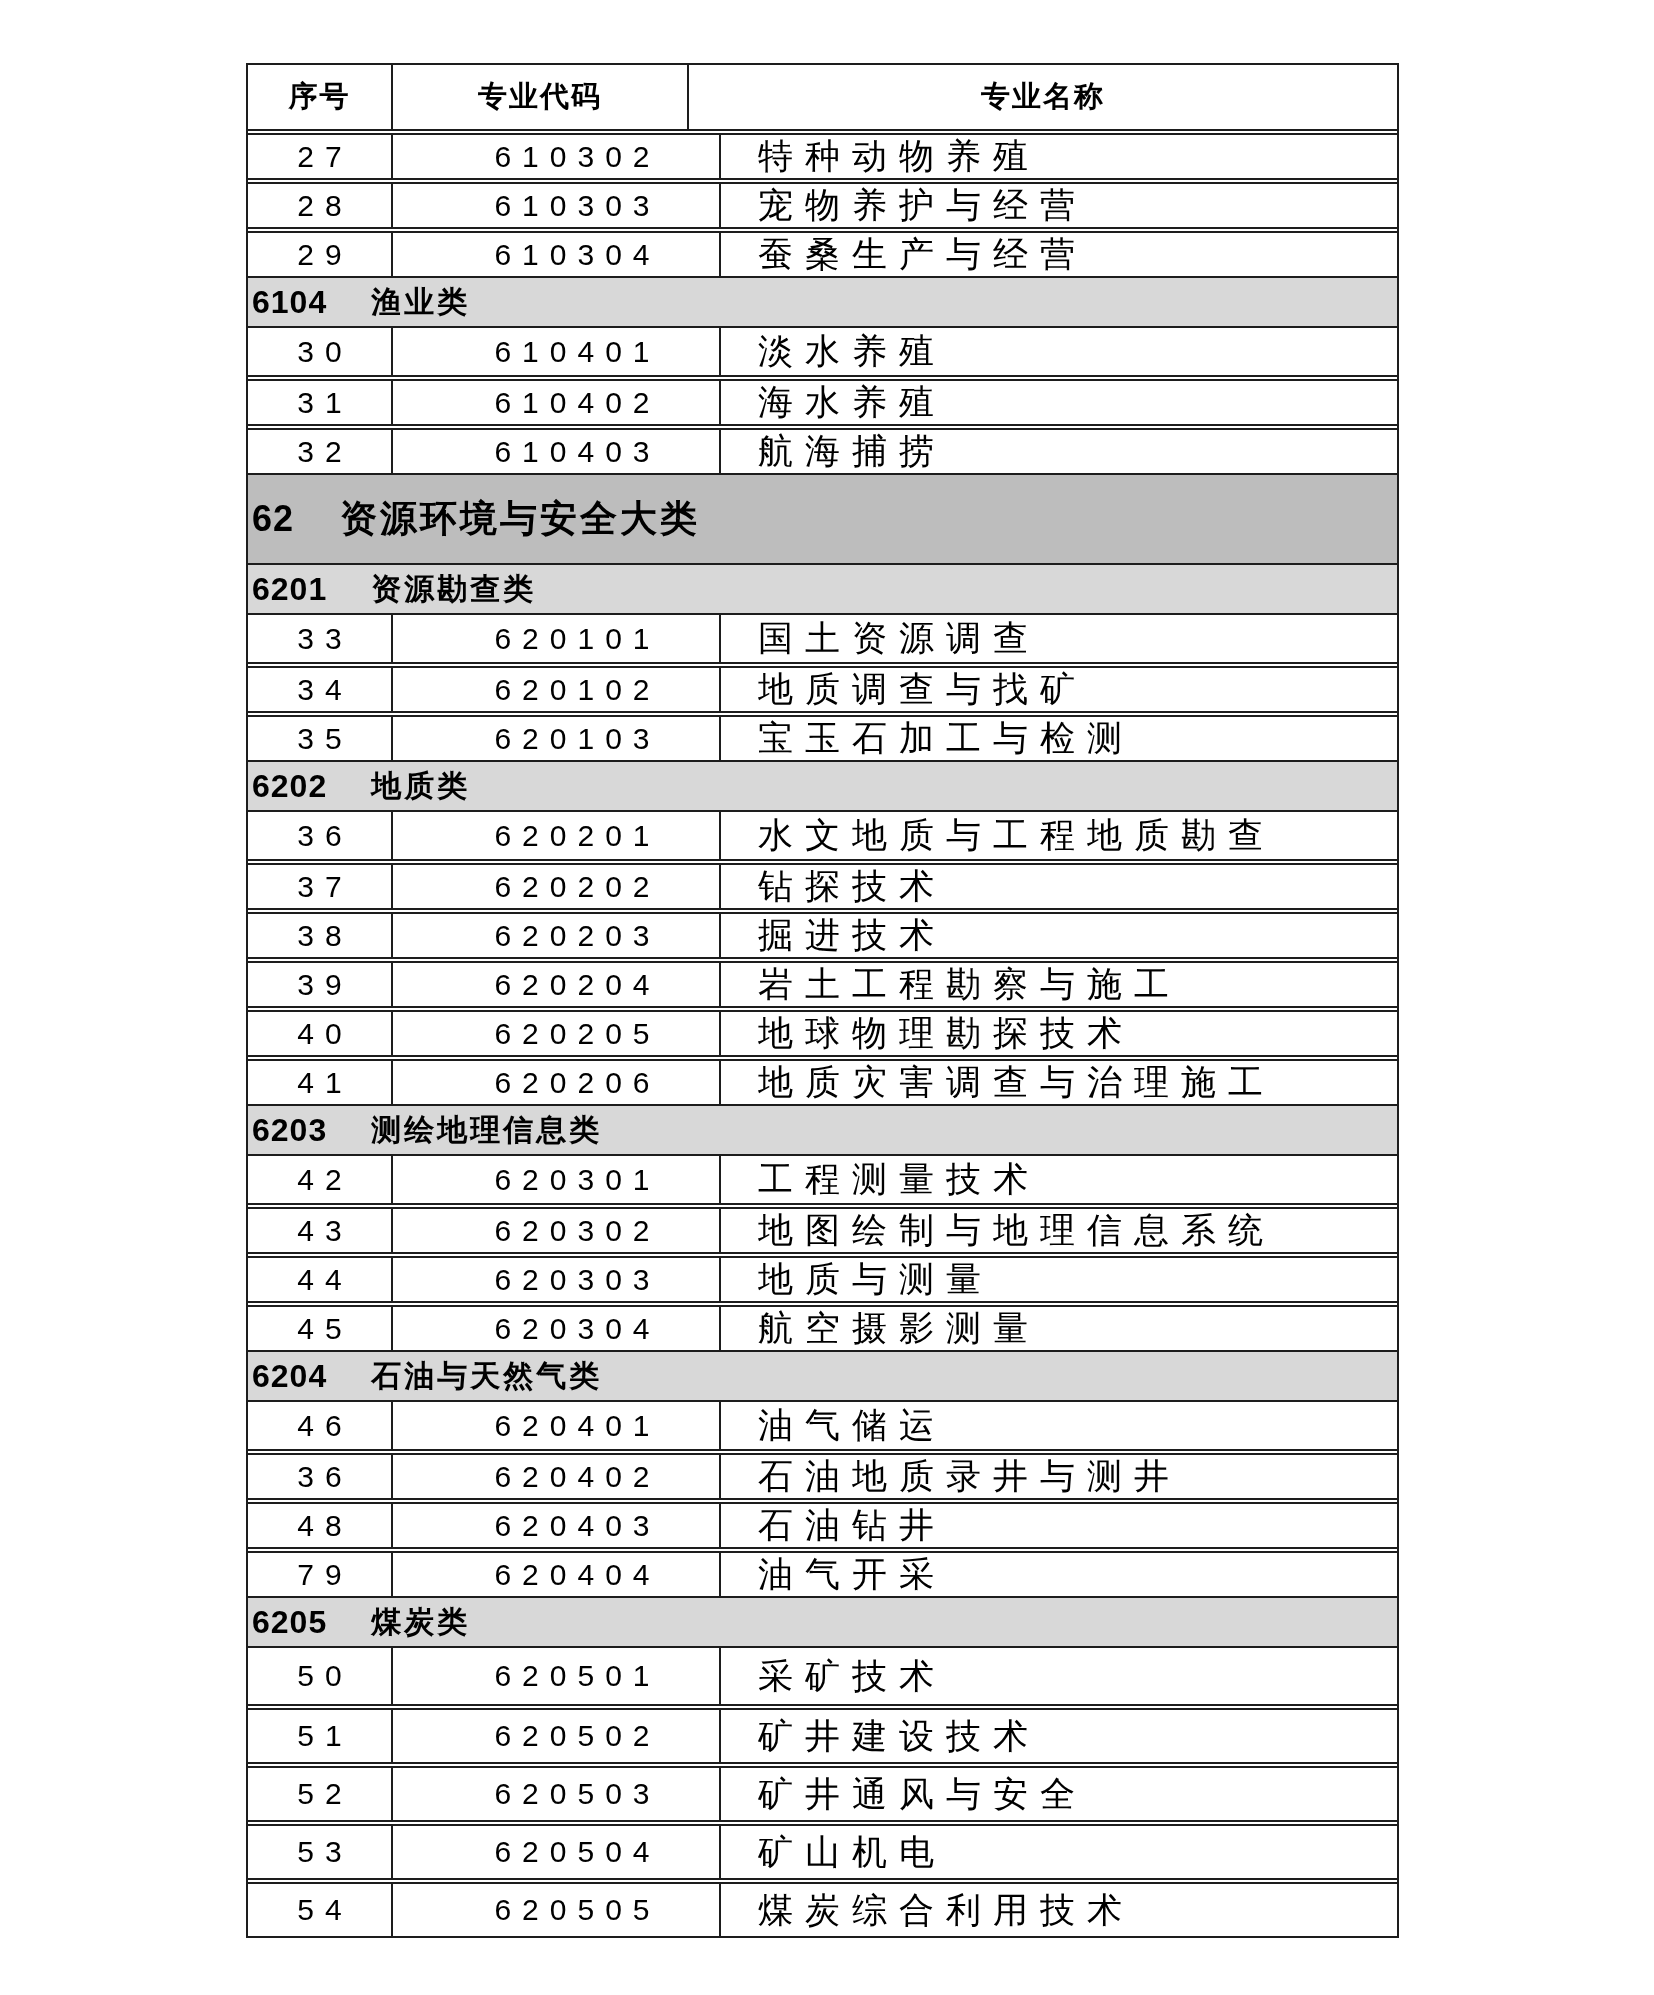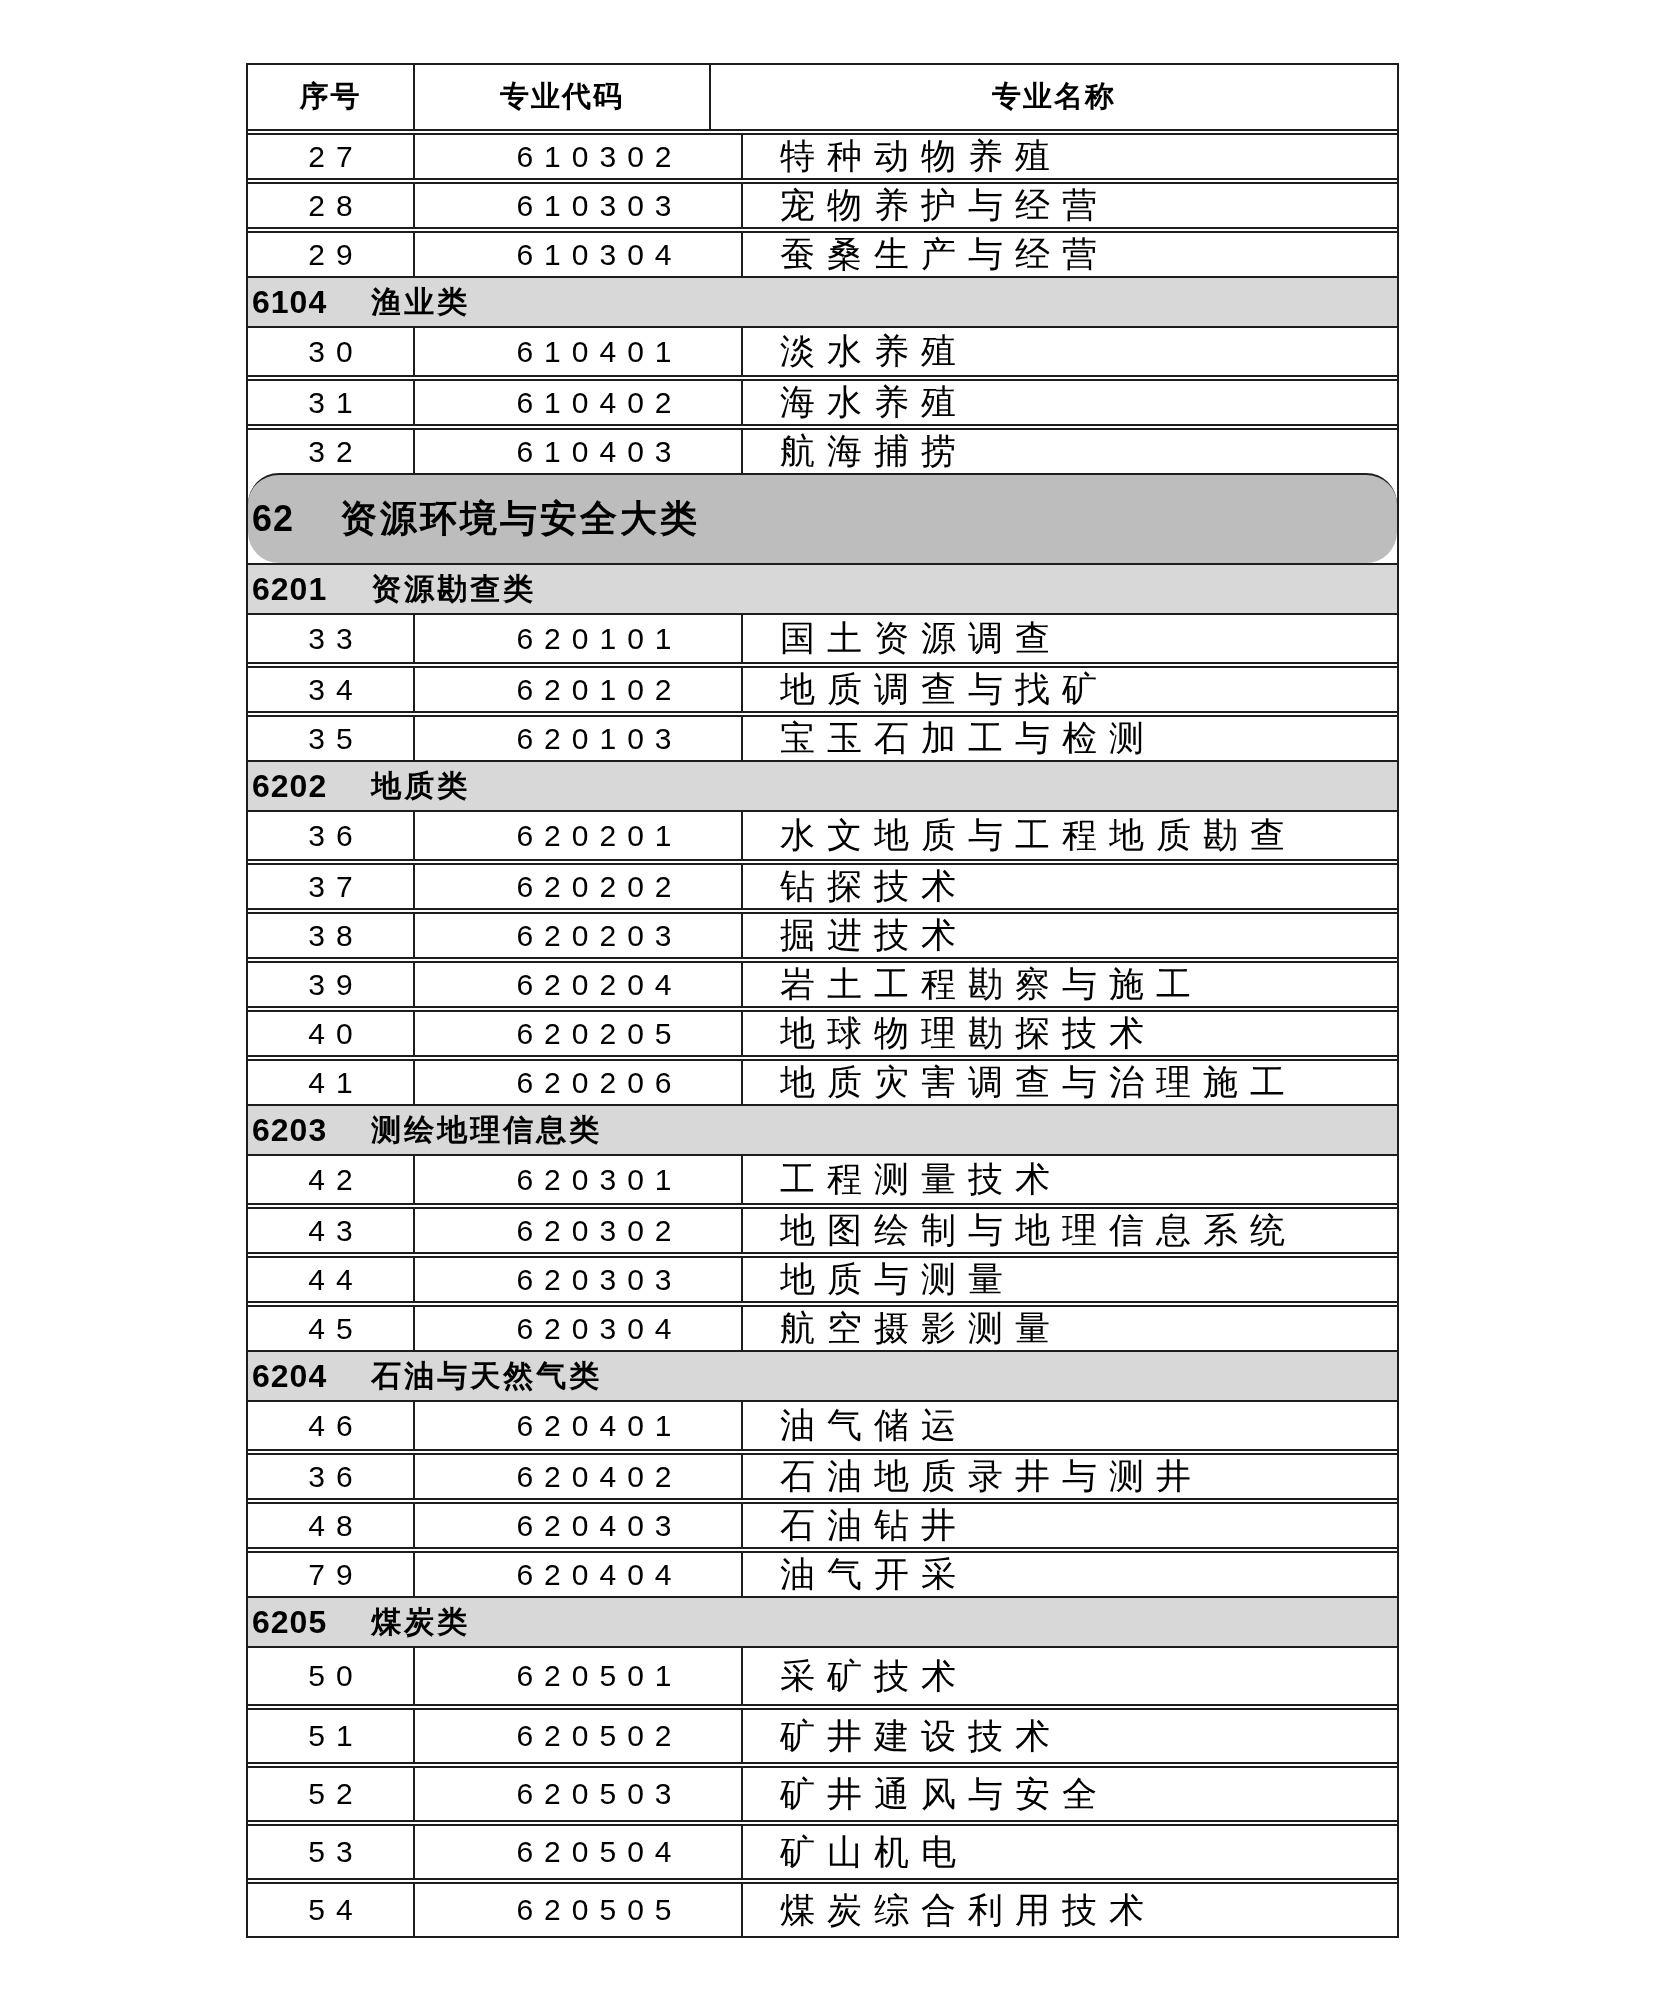--- a/index.html
+++ b/index.html
@@ -28,21 +28,21 @@
   .row + .row { border-top: 2.5px solid var(--border, #1d1d1d); gap: 32px; }
   
   .row.header + .row.data,
   .row.data + .row.data { border-top: 6px double var(--border, #1d1d1d); }
 
   .row.header { height: 64px; font-weight: bold; }
   .row.data   { height: 49px; background: #ffffff; }
   .row.data.tall { height: 58px; }
 
   .c { display: flex; align-items: center; justify-content: center; font-size: 30px; }
-  .c1 { width: 167px; border-right: 2px solid var(--border, #1d1d1d); }
+  .c1 { width: 145px; border-right: 2px solid var(--border, #1d1d1d); }
   .c2 { width: 296px; border-right: 2px solid var(--border, #1d1d1d); }
   .c3 { flex: 1 1 auto; justify-content: flex-start; padding-left: 5px; }
 
   .row.header .c { font-size: 29px; letter-spacing: 2px; }
   .row.header .c3 { justify-content: center; padding-left: 0; }
 
   .row.data .num { letter-spacing: 11px; text-indent: 11px; } 
   .row.data .name {
     font-family: "DejaVu Serif", "Liberation Serif", serif;
     font-size: 35px;
@@ -67,21 +67,20 @@
     white-space: nowrap;
   }
 
   .row.category {
     height: 90px;
     background: var(--category-bg, #bdbdbd);
     display: flex;
     align-items: center;
     padding-left: 4px;
     font-weight: bold;
-    border-radius: 31px;
   }
   .cat-code { font-size: 36px; letter-spacing: 1px; }
   .cat-name {
     margin-left: 14px;
     font-size: 37px;
     letter-spacing: 3px;
     white-space: nowrap;
   }
 </style>
 </head>

